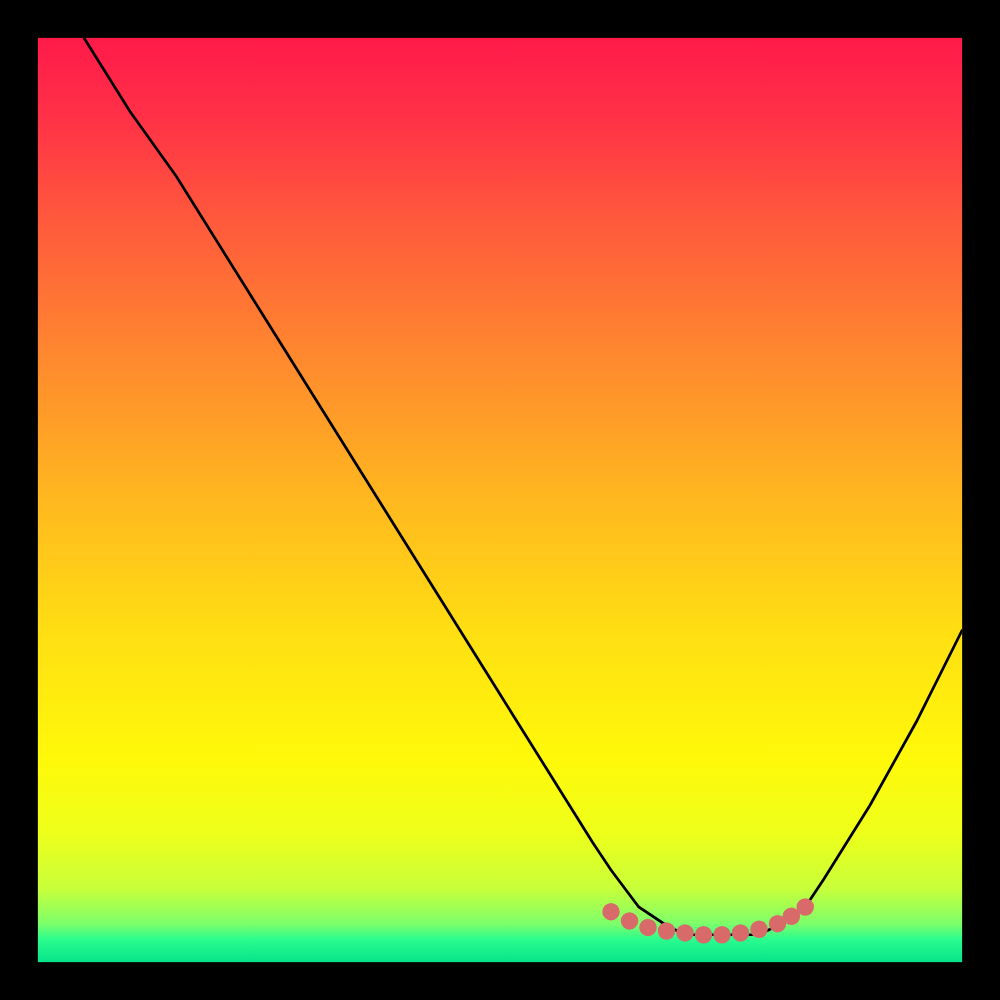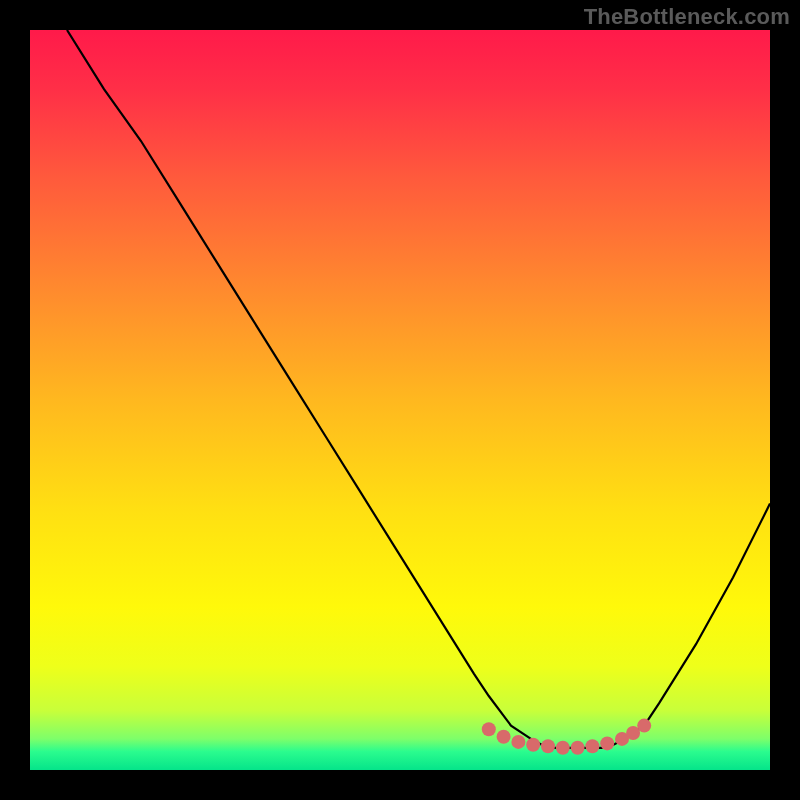--- a/index.html
+++ b/index.html
@@ -91,14 +91,13 @@
           <circle cx="562.4" cy="716.3" r="7" fill="#d86a6a"></circle>
           <circle cx="577.2" cy="713.4" r="7" fill="#d86a6a"></circle>
           <circle cx="592.0" cy="708.9" r="7" fill="#d86a6a"></circle>
           <circle cx="603.1" cy="703.0" r="7" fill="#d86a6a"></circle>
           <circle cx="614.2" cy="695.6" r="7" fill="#d86a6a"></circle>
         </g>
     </svg>
 
   </div>
 
-  <div class="attribution">TheBottleneck.com</div>
 </div>
 
 </body></html>

